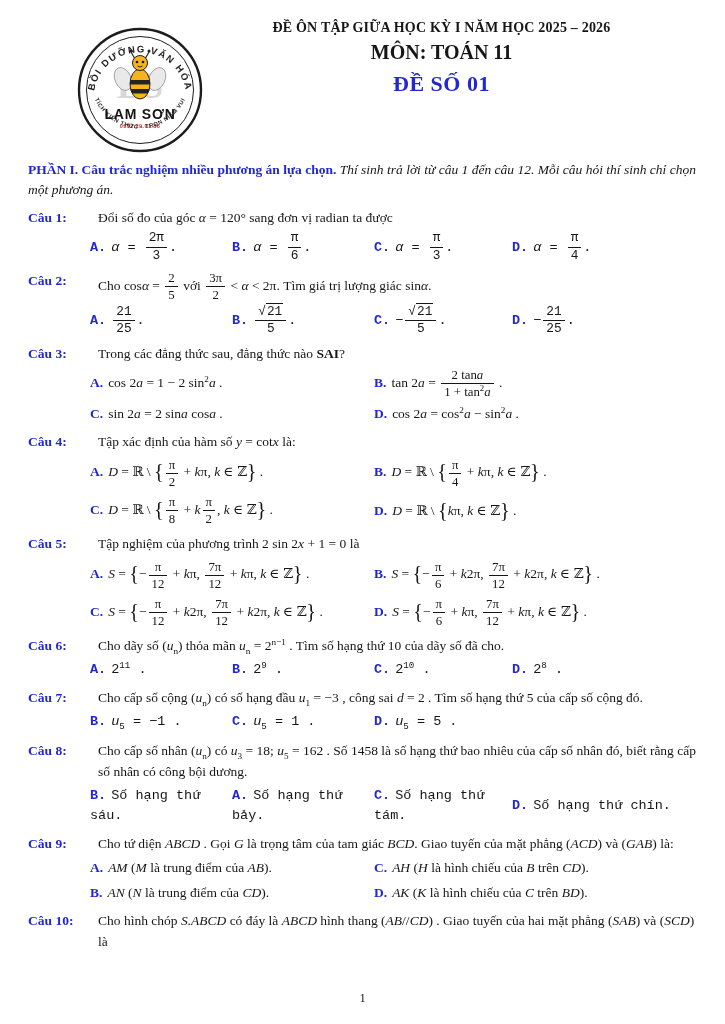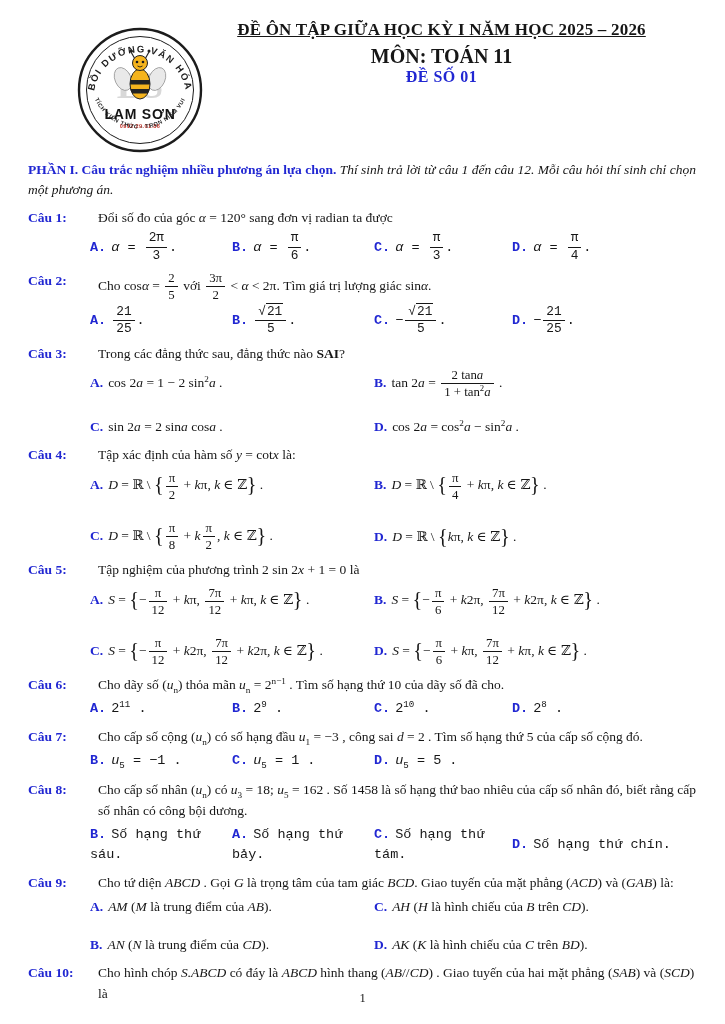--- a/index.html
+++ b/index.html
@@ -6,37 +6,37 @@
   * { box-sizing:border-box; }
   html,body { margin:0; padding:0; }
   body {
     width:725px; height:1024px; background:#ffffff; position:relative; overflow:hidden;
     font-family:"Liberation Serif","DejaVu Serif",serif;
     font-size:13.5px; color:var(--ink);
   }
   .doc-header { position:relative; height:158px; }
   .logo { position:absolute; left:76px; top:26px; width:128px; height:128px; }
   .head-text { position:absolute; left:158px; right:0; top:20px; text-align:center; }
-  .h1 { font-weight:bold; font-size:17px; letter-spacing:.2px;text-decoration:underline; }
+  .h1 { font-weight:bold; font-size:14px; letter-spacing:.2px; }
   .h2 { font-weight:bold; font-size:20px; margin-top:5px; }
-  .h3 { font-weight:bold; font-size:16px; color:var(--blue); letter-spacing:.5px; }
+  .h3 { font-weight:bold; font-size:22px; margin-top:7px; color:var(--blue); letter-spacing:.5px; }
 
   .content { padding:2px 28px 0 28px; }
   .part-intro { line-height:1.5; margin-bottom:7px; }
   .part-title { color:var(--blue); font-weight:bold; }
   .part-instructions { font-style:italic; }
 
   .question { margin-bottom:7px; }
   .q-head { display:flex; line-height:1.55;gap:8px; }
   .q-label { flex:0 0 62px; font-weight:bold; color:var(--blue); }
   .q-text { flex:1; }
 
   .options { margin-left:62px; margin-top:2px; line-height:1.5; }
   .options.cols4 { display:grid; grid-template-columns:142px 142px 138px 1fr; row-gap:11px; align-items:center;font-family:Liberation Mono, monospace; }
-  .options.cols2 { display:grid; grid-template-columns:284px 1fr; row-gap:16px; align-items:center; }
+  .options.cols2 { display:grid; grid-template-columns:284px 1fr; row-gap:3px; align-items:center; }
   .option { padding:1px 0; }
   .opt-key { font-weight:bold; color:var(--blue); margin-right:5px; }
 
   .it { font-style:italic; }
   .frac { display:inline-block; text-align:center; vertical-align:middle; margin:0 2px; line-height:1.1; font-size:.95em; }
   .frac .num { display:block; padding:0 3px 1px 3px; }
   .frac .den { display:block; border-top:1px solid currentColor; padding:1px 3px 0 3px; }
   .sqrt { white-space:nowrap; }
   .sqrt .sqbar { border-top:1px solid currentColor; padding:0 1px; }
   sup,sub { font-size:.68em; line-height:0; }

